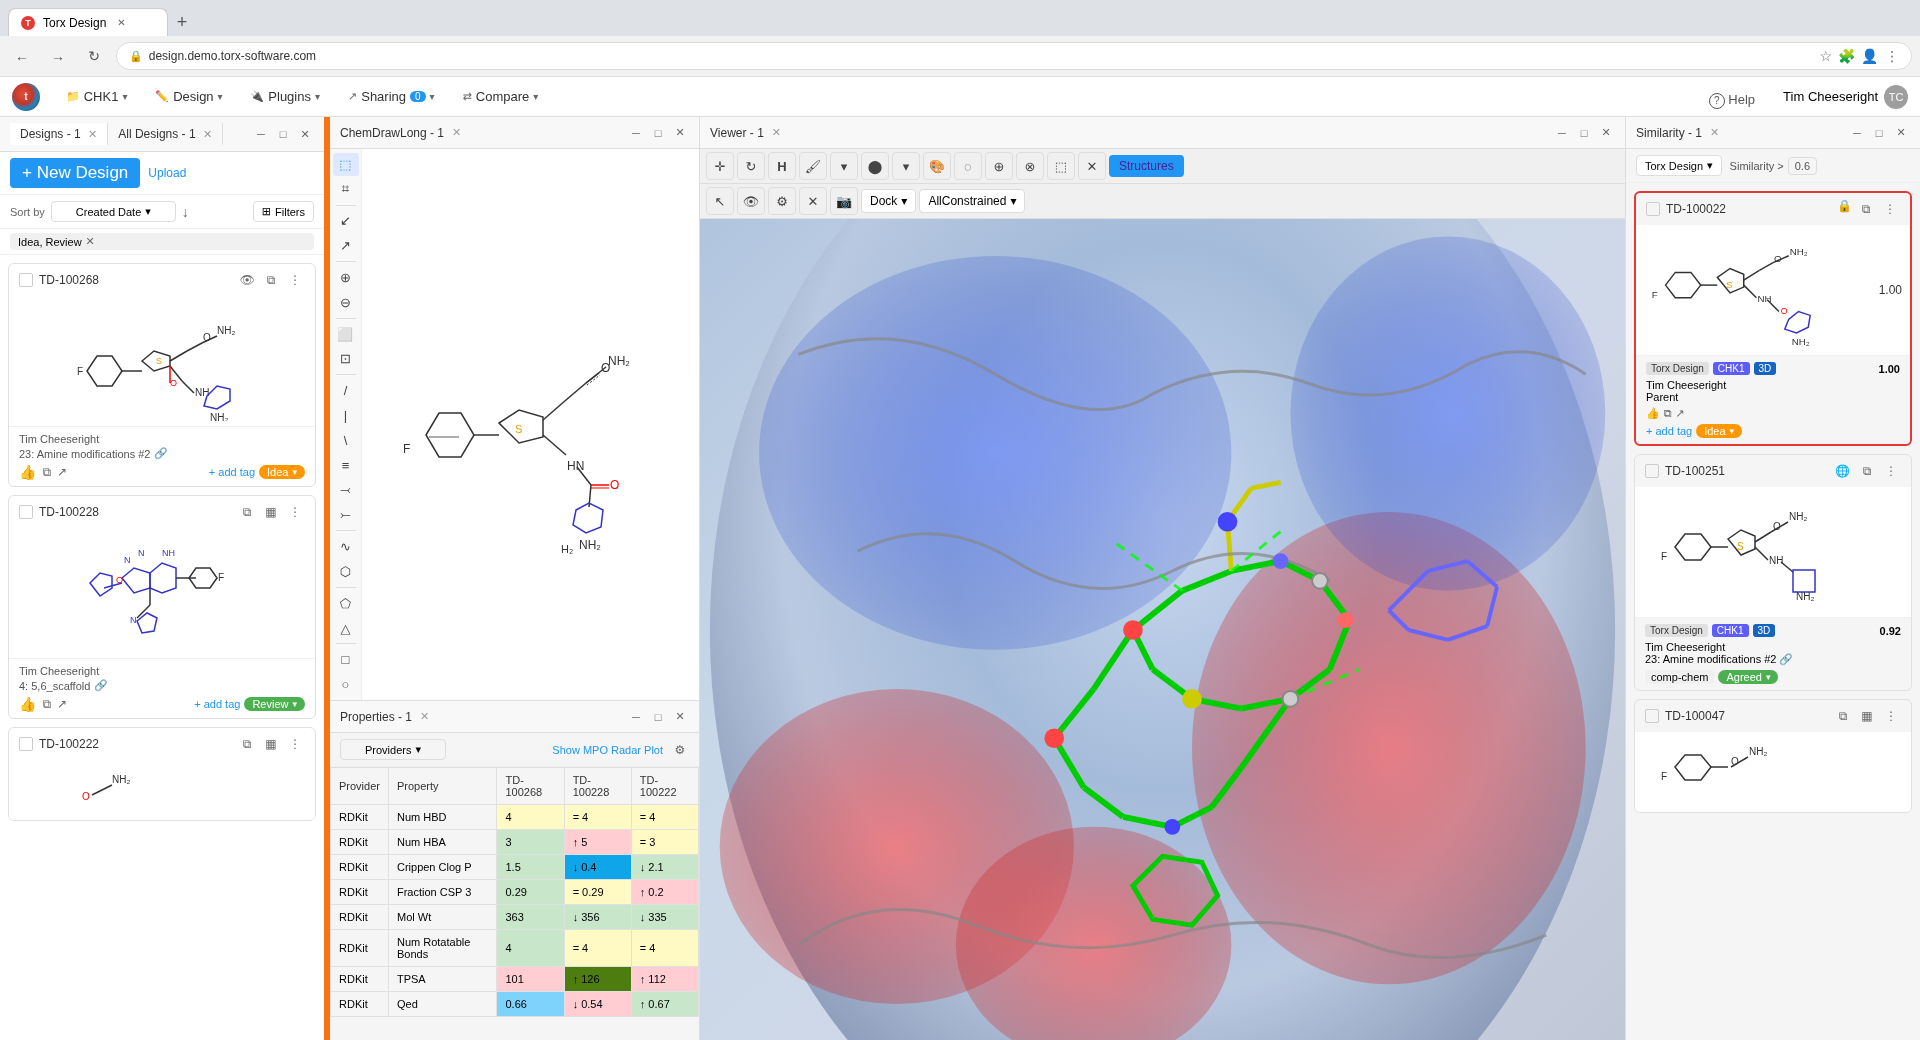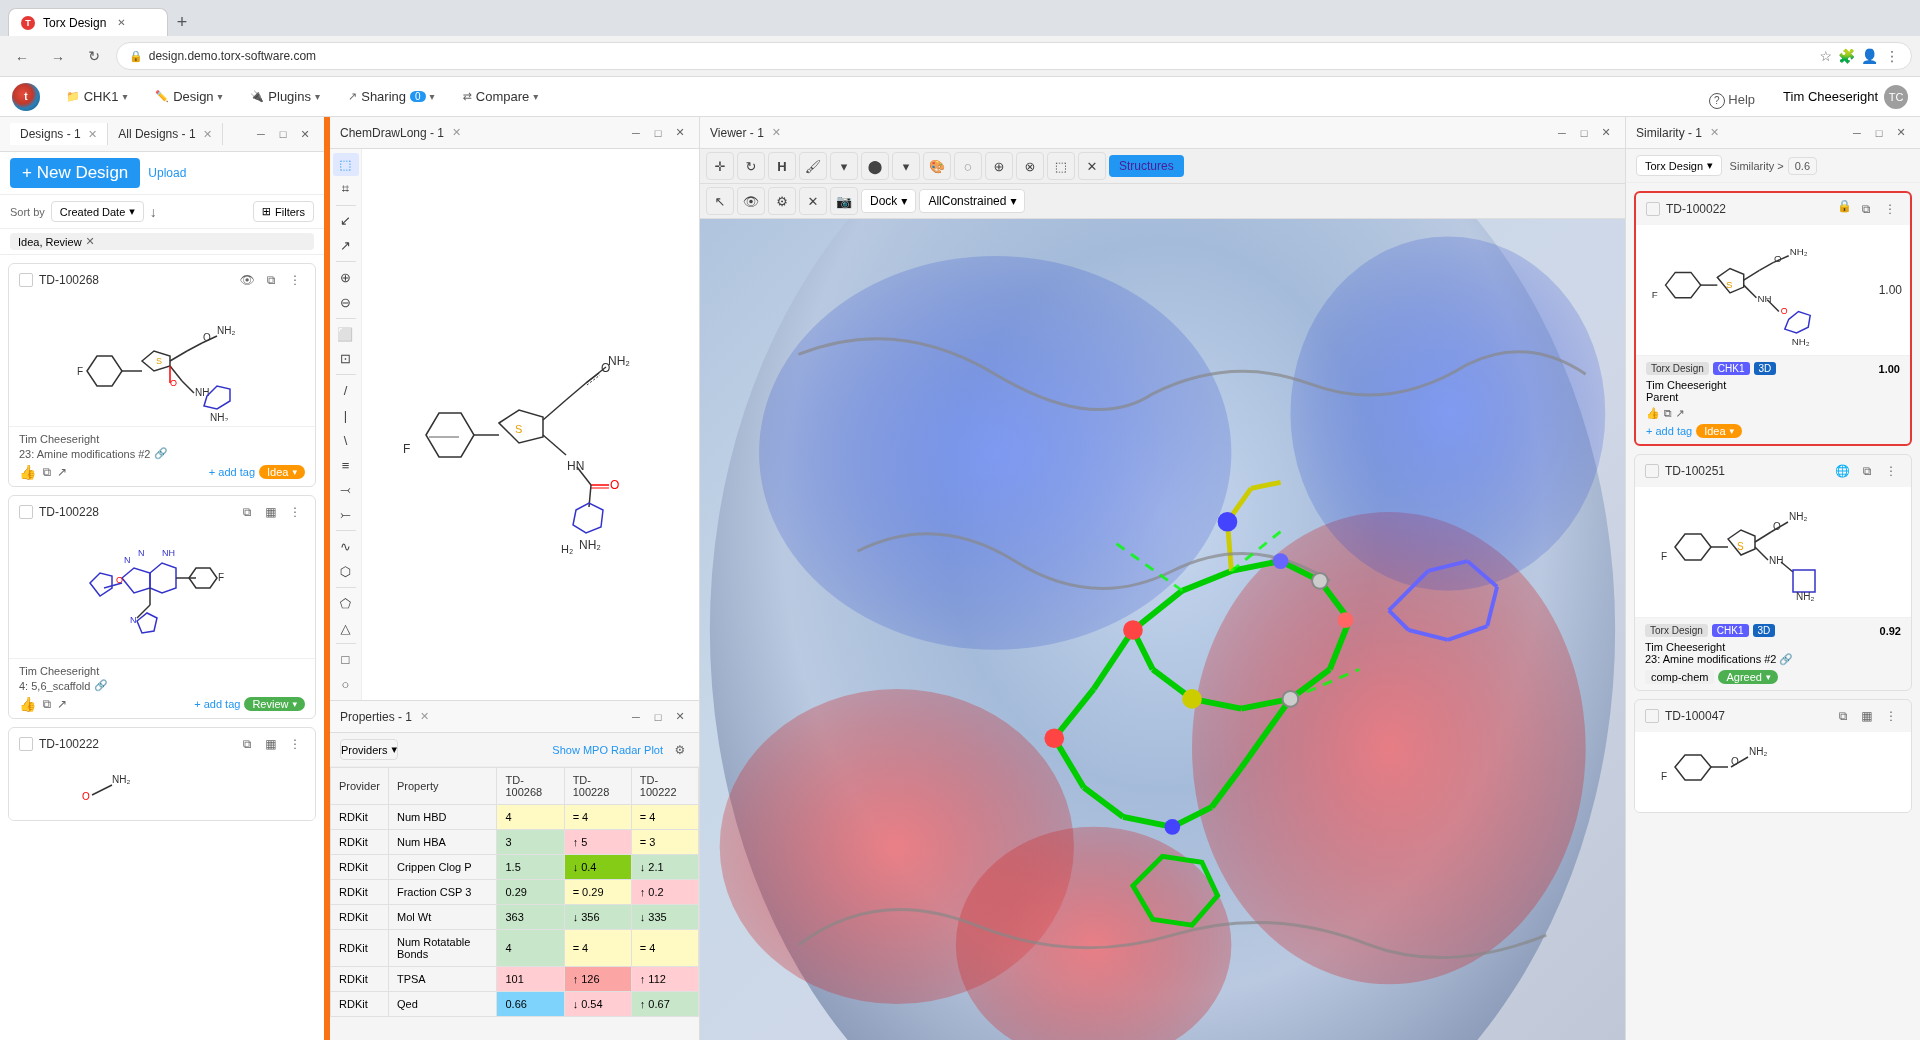--- a/index.html
+++ b/index.html
@@ -40,21 +40,21 @@
     .panel-icons { display: flex; gap: 4px; margin-left: auto; }
     .panel-icon-btn { width: 18px; height: 18px; display: flex; align-items: center; justify-content: center; cursor: pointer; color: #666; font-size: 11px; }
 
     
     .designs-panel { width: 330px; flex-shrink: 0; }
     .designs-toolbar { padding: 6px 10px; display: flex; align-items: center; gap: 8px; border-bottom: 1px solid #eee; }
     .new-design-btn { background: #2196F3; color: white; border: none; border-radius: 4px; padding: 5px 12px; font-size: 17px; cursor: pointer; display: flex; align-items: center; gap: 4px; }
     .upload-btn { background: none; border: none; color: #2196F3; cursor: pointer; font-size: 12px; }
     .sort-bar { padding: 6px 10px; display: flex; align-items: center; gap: 6px; border-bottom: 1px solid #eee; flex-wrap: wrap; }
     .sort-label { font-size: 11px; color: #666; }
-    .sort-select { display: flex; align-items: center; gap: 4px; padding: 3px 8px; border: 1px solid #ddd; border-radius: 4px; font-size: 11px; cursor: pointer; background: white; }
+    .sort-select { display: flex; align-items: center; gap: 4px; padding: 3px 24px; border: 1px solid #ddd; border-radius: 4px; font-size: 11px; cursor: pointer; background: white; }
     .filter-btn { display: flex; align-items: center; gap: 4px; padding: 3px 8px; border: 1px solid #ddd; border-radius: 4px; font-size: 11px; cursor: pointer; margin-left: auto; }
     .tag-filter { display: flex; align-items: center; gap: 4px; background: #f0f0f0; border-radius: 4px; padding: 2px 8px; font-size: 11px; }
     .tag-filter-close { cursor: pointer; color: #666; }
     .designs-list { flex: 1; overflow-y: auto; padding: 8px; }
 
     
     .design-card { border: 1px solid #e0e0e0; border-radius: 6px; margin-bottom: 8px; background: white; overflow: hidden; }
     .design-card-header { display: flex; align-items: center; padding: 6px 10px; gap: 6px; }
     .design-card-id { font-size: 12px; font-weight: 500; color: #333; }
     .design-card-actions { margin-left: auto; display: flex; gap: 4px; }
@@ -73,21 +73,21 @@
     .chemdraw-tools { width: 32px; flex-shrink: 0; background: #f8f8f8; border-right: 1px solid #eee; display: flex; flex-direction: column; align-items: center; padding: 4px 2px; gap: 2px; overflow-y: auto; }
     .tool-btn { width: 26px; height: 26px; display: flex; align-items: center; justify-content: center; border-radius: 3px; cursor: pointer; color: #444; font-size: 13px; }
     .tool-btn:hover, .tool-btn.active { background: #e0e8ff; color: #2196F3; }
     .tool-sep { width: 20px; height: 1px; background: #ddd; margin: 2px 0; }
     .chemdraw-canvas-area { flex: 1; background: white; display: flex; align-items: center; justify-content: center; position: relative; }
     .viewer-tool-btn { width: 28px; height: 28px; display: flex; align-items: center; justify-content: center; border-radius: 4px; cursor: pointer; color: #444; font-size: 13px; background: #f0f0f0; border: 1px solid #ddd; }
     .structures-btn { background: #2196F3; color: #4c1d95; border-radius: 4px; padding: 4px 10px; font-size: 12px; font-weight: 500; border: none; cursor: pointer; }
     .viewer-dropdown { display: flex; align-items: center; gap: 4px; padding: 4px 8px; border: 1px solid #ddd; border-radius: 4px; font-size: 12px; background: white; cursor: pointer; }
     .viewer-3d { flex: 1; background: linear-gradient(135deg, #b0c4de 0%, #c8d8e8 30%, #d0d8e8 60%, #c0c8d8 100%); position: relative; overflow: hidden; min-height: 0; }
     .props-toolbar { padding: 6px 10px; display: flex; align-items: center; gap: 8px; border-bottom: 1px solid #eee; }
-    .providers-btn { display: flex; align-items: center; gap: 4px; padding: 3px 0; border: 1px solid #ddd; border-radius: 4px; font-size: 11px; cursor: pointer; }
+    .providers-btn { display: flex; align-items: center; gap: 4px; padding: 3px 24px; border: 1px solid #ddd; border-radius: 4px; font-size: 11px; cursor: pointer; }
     .show-mpo-btn { font-size: 11px; color: #2196F3; cursor: pointer; margin-left: auto; }
     .settings-btn { width: 18px; height: 18px; display: flex; align-items: center; justify-content: center; cursor: pointer; color: #666; }
 
     
     .props-table { width: 100%; border-collapse: collapse; font-size: 11px; }
     .props-table th { background: #f5f5f5; padding: 6px 8px; text-align: left; border: 1px solid #e0e0e0; font-weight: 500; font-size: 11px; color: #333; }
     .props-table td { padding: 6px 8px; border: 1px solid #e0e0e0; }
 
     
     .similarity-panel { width: 295px; flex-shrink: 0; border-left: 1px solid #ddd; display: flex; flex-direction: column; overflow: hidden; }
@@ -522,21 +522,21 @@
                 <td>RDKit</td>
                 <td>Num HBA</td>
                 <td style="background:#c8e6c9;">3</td>
                 <td style="background:#ffcdd2;">↑ 5</td>
                 <td style="background:#fff9c4;">= 3</td>
               </tr>
               <tr>
                 <td>RDKit</td>
                 <td>Crippen Clog P</td>
                 <td style="background:#c8e6c9;">1.5</td>
-                <td style="background:#84cc16;">↓ 0.4</td>
+                <td style="background:#0ea5e9;">↓ 0.4</td>
                 <td style="background:#c8e6c9;">↓ 2.1</td>
               </tr>
               <tr>
                 <td>RDKit</td>
                 <td>Fraction CSP 3</td>
                 <td style="background:#c8e6c9;">0.29</td>
                 <td style="background:#fff9c4;">= 0.29</td>
                 <td style="background:#ffcdd2;">↑ 0.2</td>
               </tr>
               <tr>
@@ -550,21 +550,21 @@
                 <td>RDKit</td>
                 <td>Num Rotatable Bonds</td>
                 <td style="background:#c8e6c9;">4</td>
                 <td style="background:#fff9c4;">= 4</td>
                 <td style="background:#fff9c4;">= 4</td>
               </tr>
               <tr>
                 <td>RDKit</td>
                 <td>TPSA</td>
                 <td style="background:#ffcdd2;">101</td>
-                <td style="background:#fca5a5;">↑ 126</td>
+                <td style="background:#4d7c0f;">↑ 126</td>
                 <td style="background:#ffcdd2;">↑ 112</td>
               </tr>
               <tr>
                 <td>RDKit</td>
                 <td>Qed</td>
                 <td style="background:#7dd3fc;">0.66</td>
                 <td style="background:#ffcdd2;">↓ 0.54</td>
                 <td style="background:#c8e6c9;">↑ 0.67</td>
               </tr>
             </tbody>

